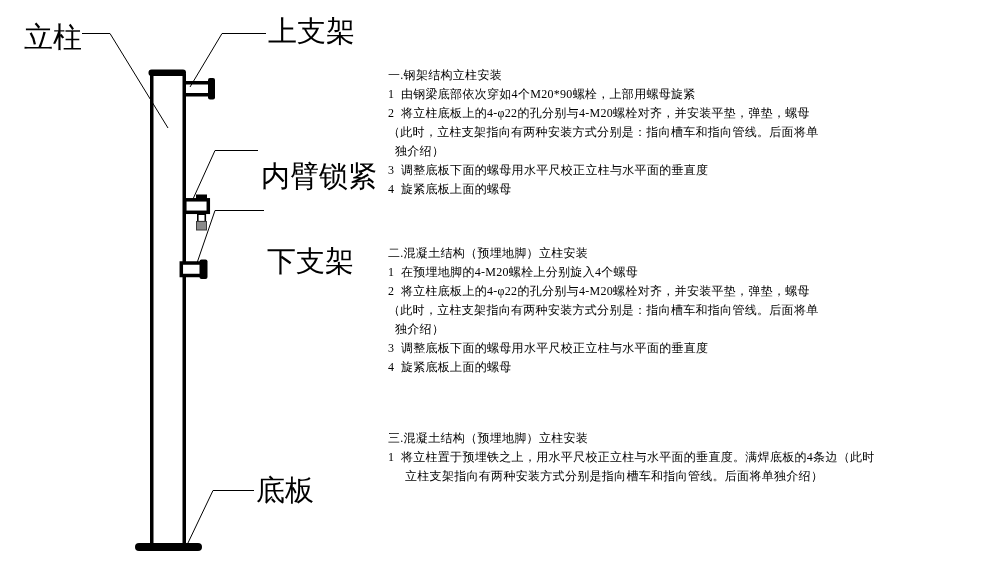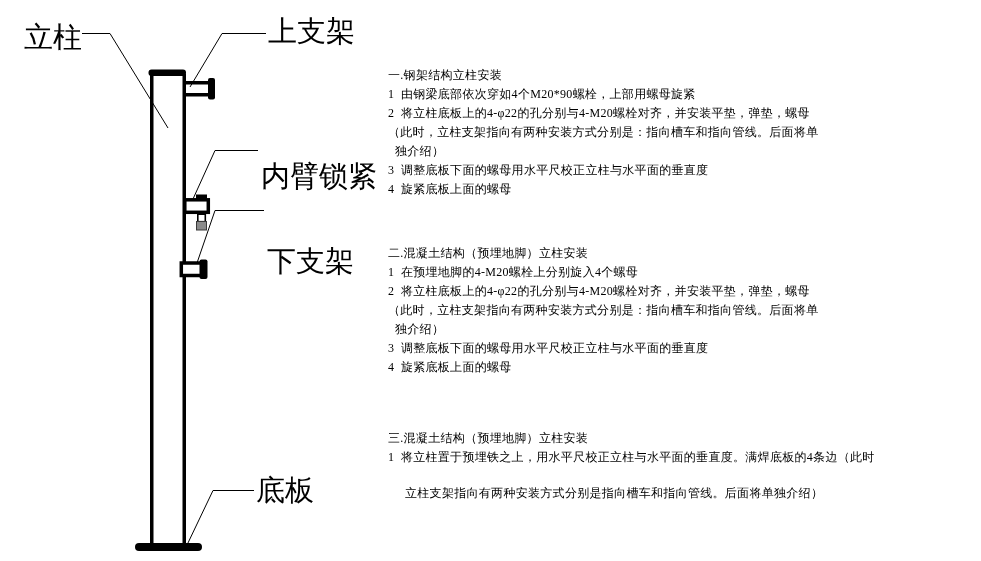--- a/index.html
+++ b/index.html
@@ -16,21 +16,21 @@
   .notes{
     position:absolute;left:388px;top:0;width:590px;height:561px;
     font-size:12px;line-height:19px;letter-spacing:0.3px;
   }
   .sec{position:absolute;left:0;width:590px;}
   .sec-1{top:66px;}
   .sec-2{top:244px;}
   .sec-3{top:429px;}
   .tline{white-space:pre;height:19px;}
   .ind1{padding-left:7px;}
-  .ind2{padding-left:17px;margin-top:17px;}
+  .ind2{padding-left:17px;}
 </style>
 </head>
 <body>
 
 <div class="canvas">
 
   <svg class="diagram" width="981" height="561" viewBox="0 0 981 561">
 
     <rect x="148.5" y="69.5" width="37.5" height="6.5" rx="3" fill="#000"></rect>
 

